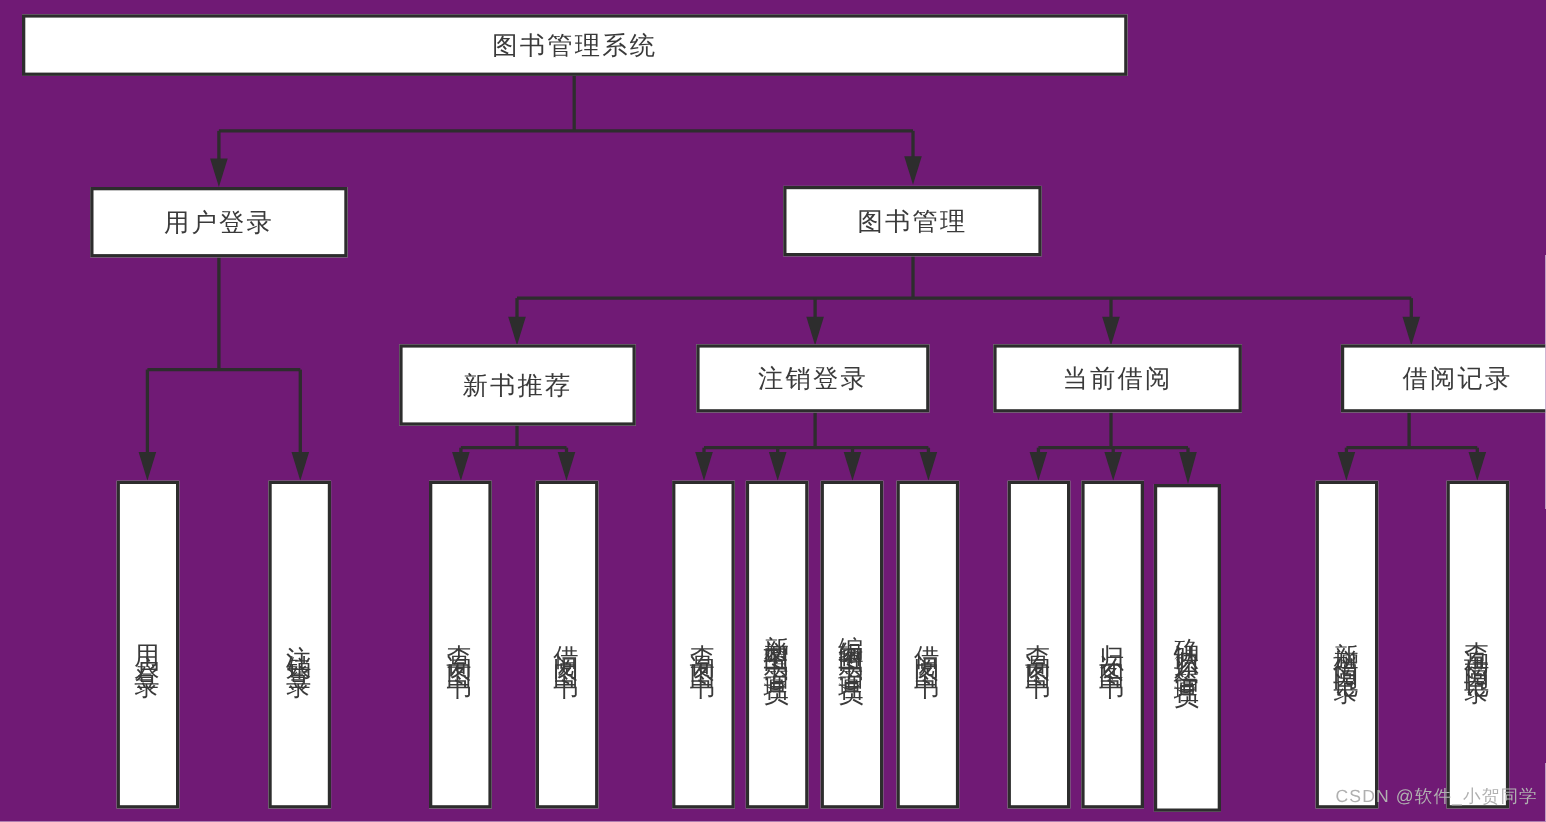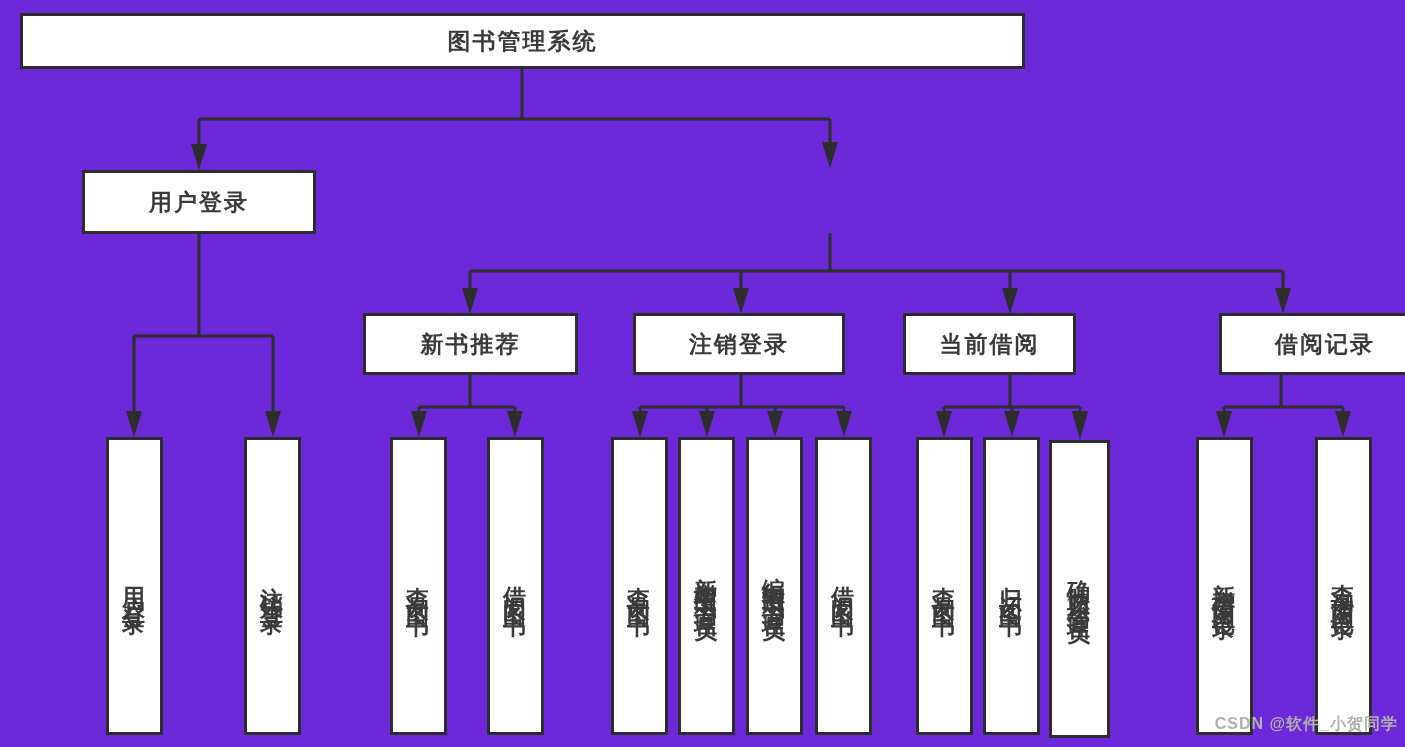--- a/index.html
+++ b/index.html
@@ -4,24 +4,23 @@
 <style>
   html, body {
     margin: 0;
     padding: 0;
     background: #ffffff;
   }
   #canvas {
     position: relative;
     width: 1405px;
     height: 747px;
-    background: #6d28d9;
+    background: #701a75;
     overflow: hidden;
     font-family: "Liberation Sans", "DejaVu Sans", sans-serif;
-    font-weight: bold;
   }
   #connectors {
     position: absolute;
     left: 0;
     top: 0;
     z-index: 1;
   }
   .hnode {
     position: absolute;
     box-sizing: border-box;
@@ -133,28 +132,31 @@
     </g>
   </svg>
 
   <div class="hnode" style="left:20px; top:13px; width:1005px; height:56px;">
     <span>图书管理系统</span>
   </div>
 
   <div class="hnode" style="left:82px; top:170px; width:234px; height:64px;">
     <span>用户登录</span>
   </div>
-
-  <div class="hnode" style="left:363px; top:313px; width:215px; height:62px;">
+  <div class="hnode" style="left:712px; top:169px; width:235px; height:64px;">
+    <span>图书管理</span>
+  </div>
+
+  <div class="hnode" style="left:363px; top:313px; width:215px; height:74px;">
     <span>新书推荐</span>
   </div>
   <div class="hnode" style="left:633px; top:313px; width:212px; height:62px;">
     <span>注销登录</span>
   </div>
-  <div class="hnode" style="left:903px; top:313px; width:173px; height:62px;align-items:center;">
+  <div class="hnode" style="left:903px; top:313px; width:226px; height:62px;align-items:center;">
     <span>当前借阅</span>
   </div>
   <div class="hnode" style="left:1175px; top:313px; width:212px; height:62px;margin-left:44px;">
     <span>借阅记录</span>
   </div>
 
   <div class="vnode" style="left:106px;">
     <span>用户登录</span>
   </div>
   <div class="vnode" style="left:244px;">

